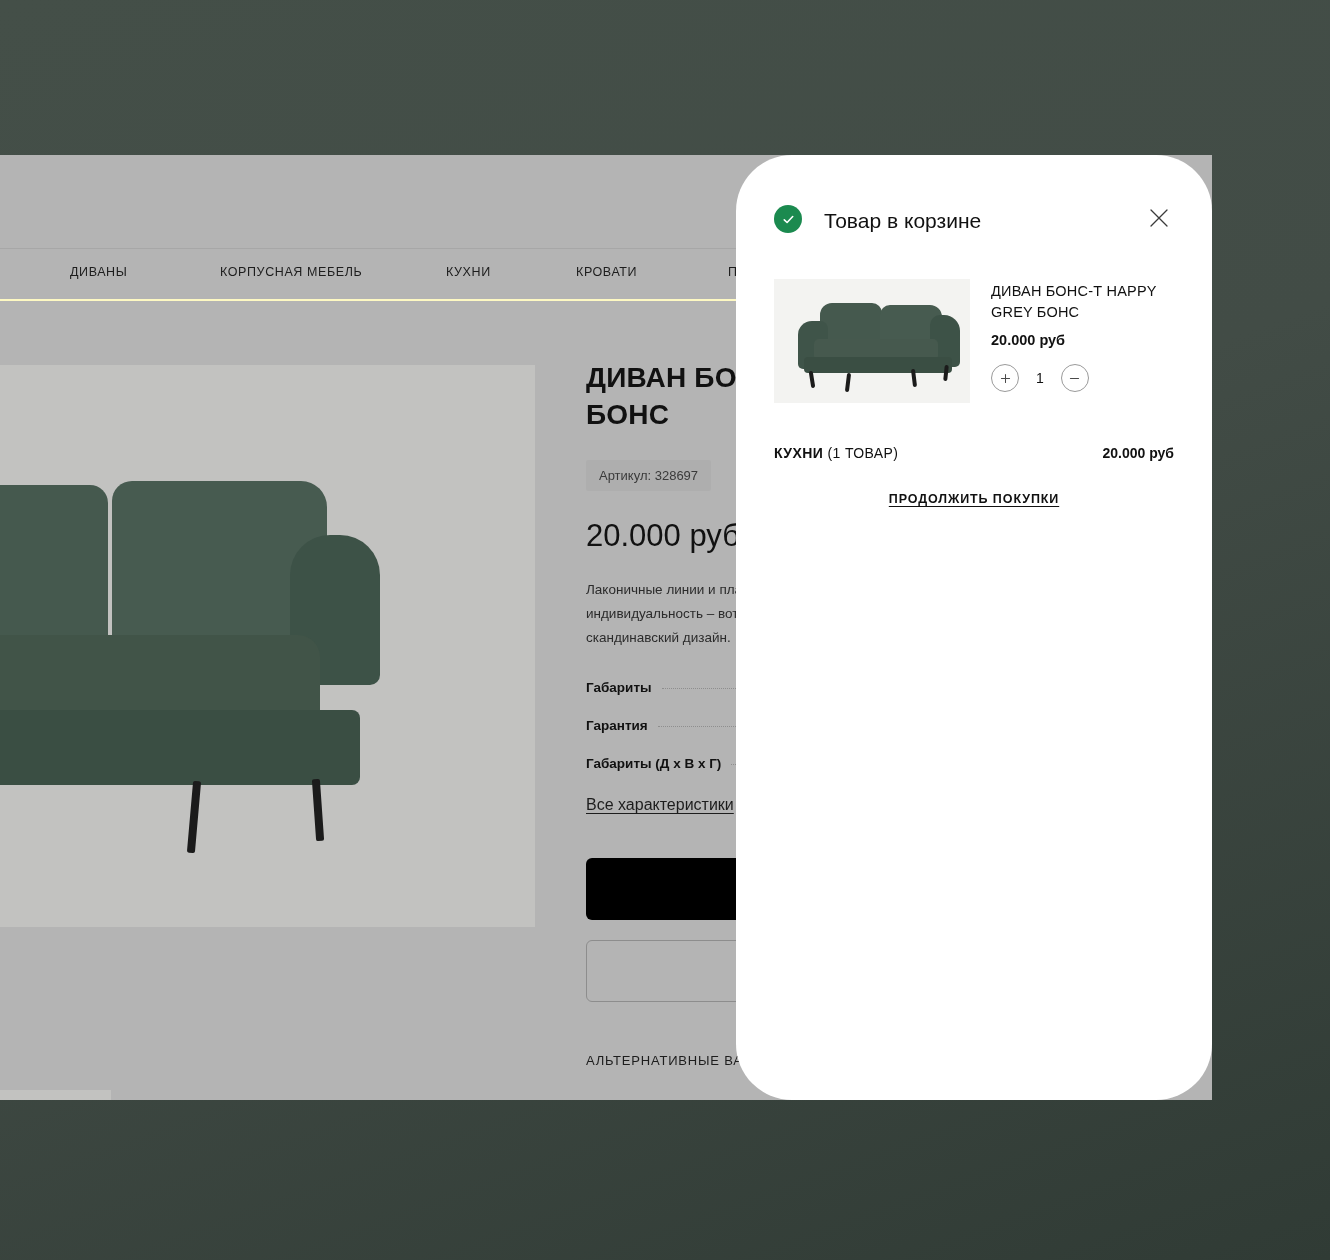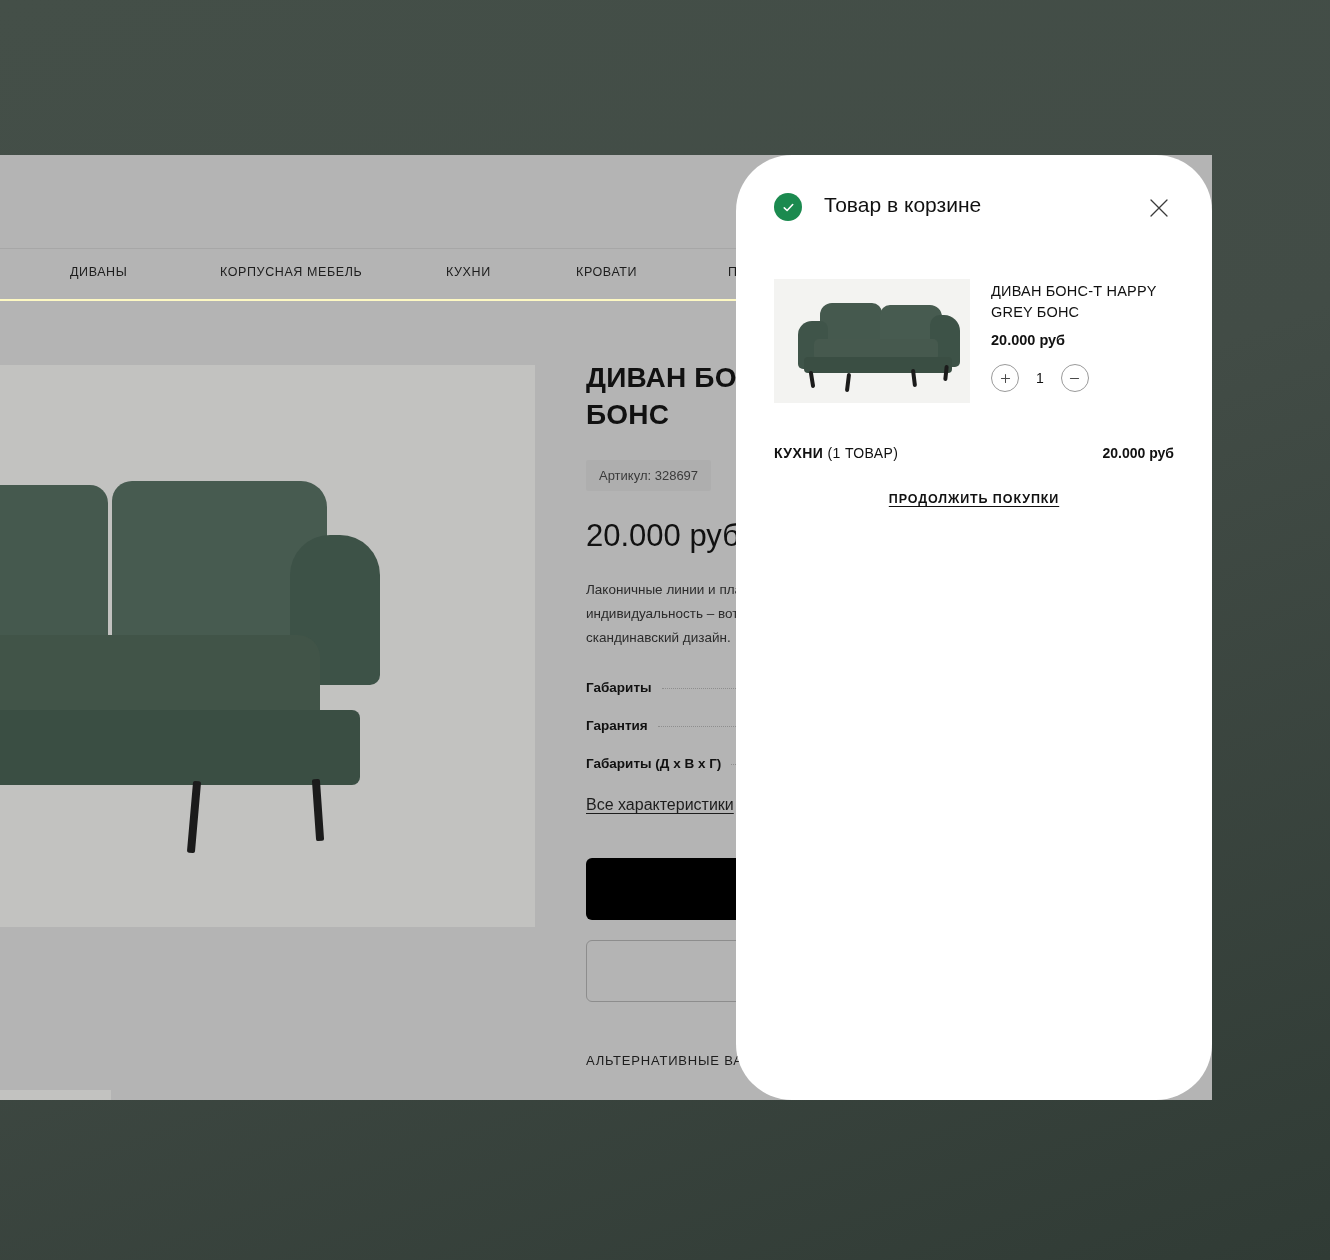--- a/index.html
+++ b/index.html
@@ -212,21 +212,21 @@
   }
   #cart-panel-inner {
     position: absolute;
     left: 0; top: 0;
     width: 100%; height: 100%;
     padding: 38px 38px 0 38px;
   }
 
   #cart-header {
     display: flex;
-    align-items: flex-start;
+    align-items: flex-end;
     height: 40px;
   }
   #cart-check-icon {
     width: 28px; height: 28px;
     border-radius: 50%;
     background: #1b8a4f;
     display: flex;
     align-items: center;
     justify-content: center;
     flex: none;

